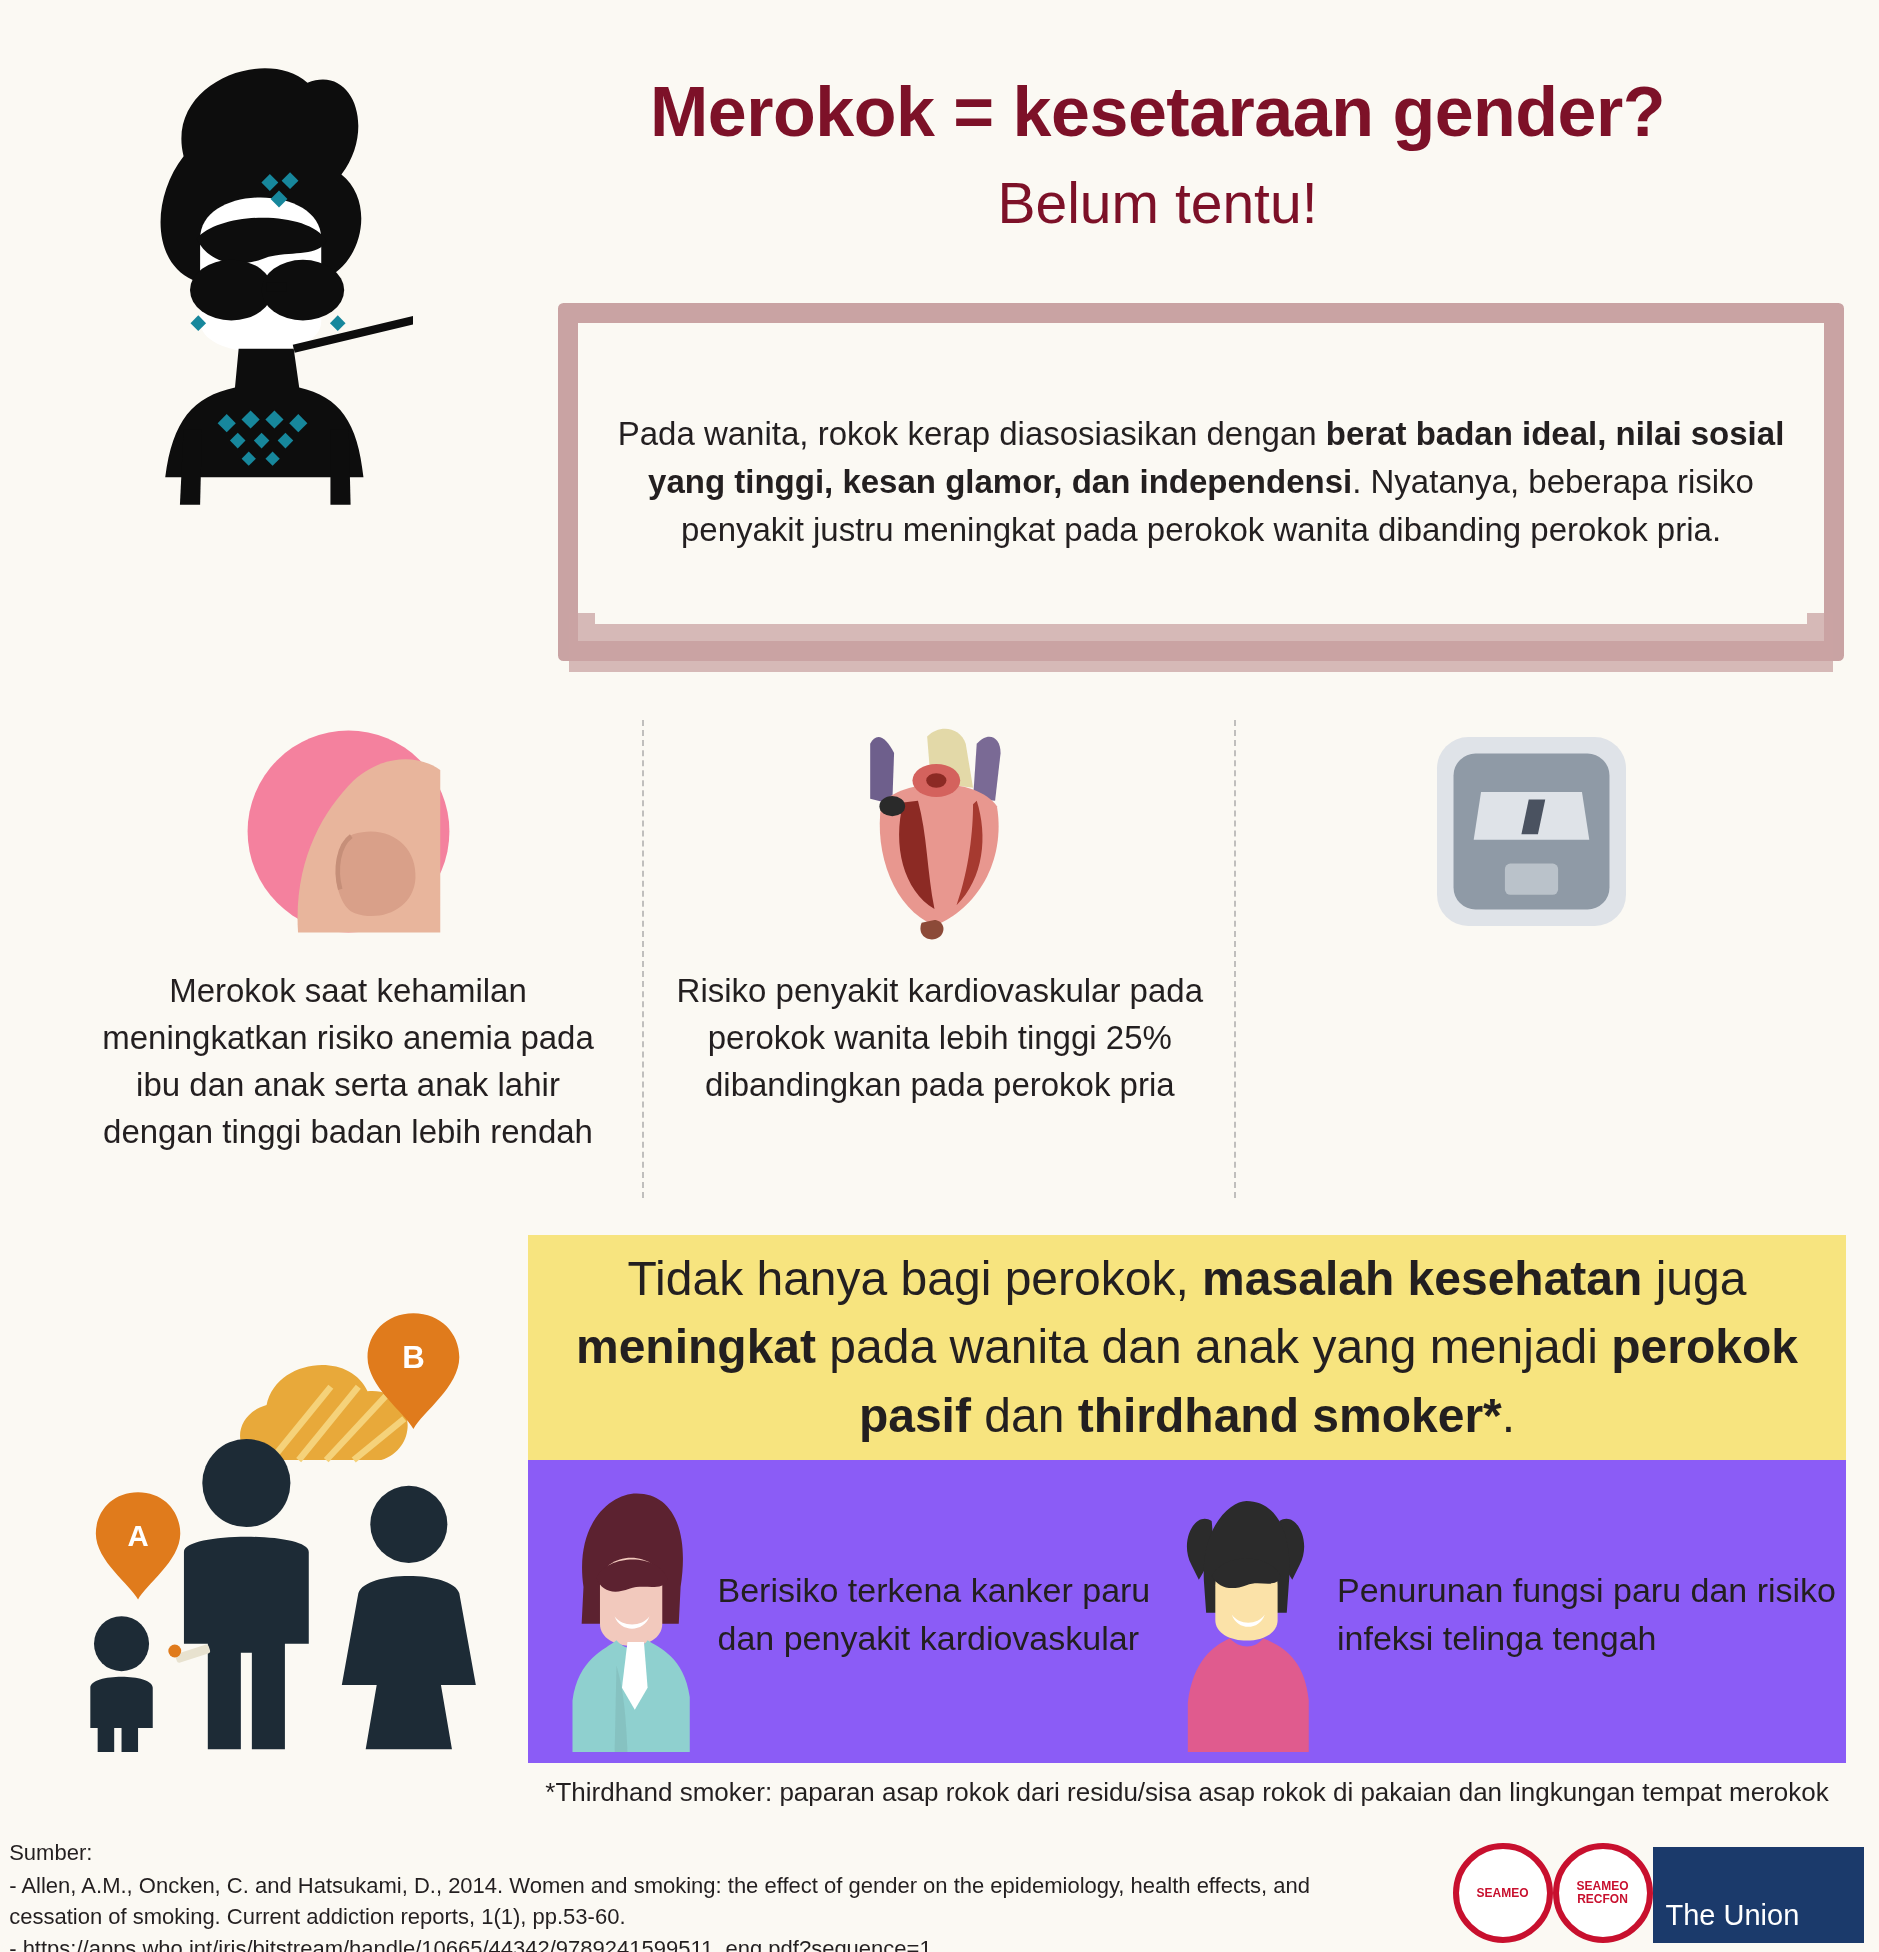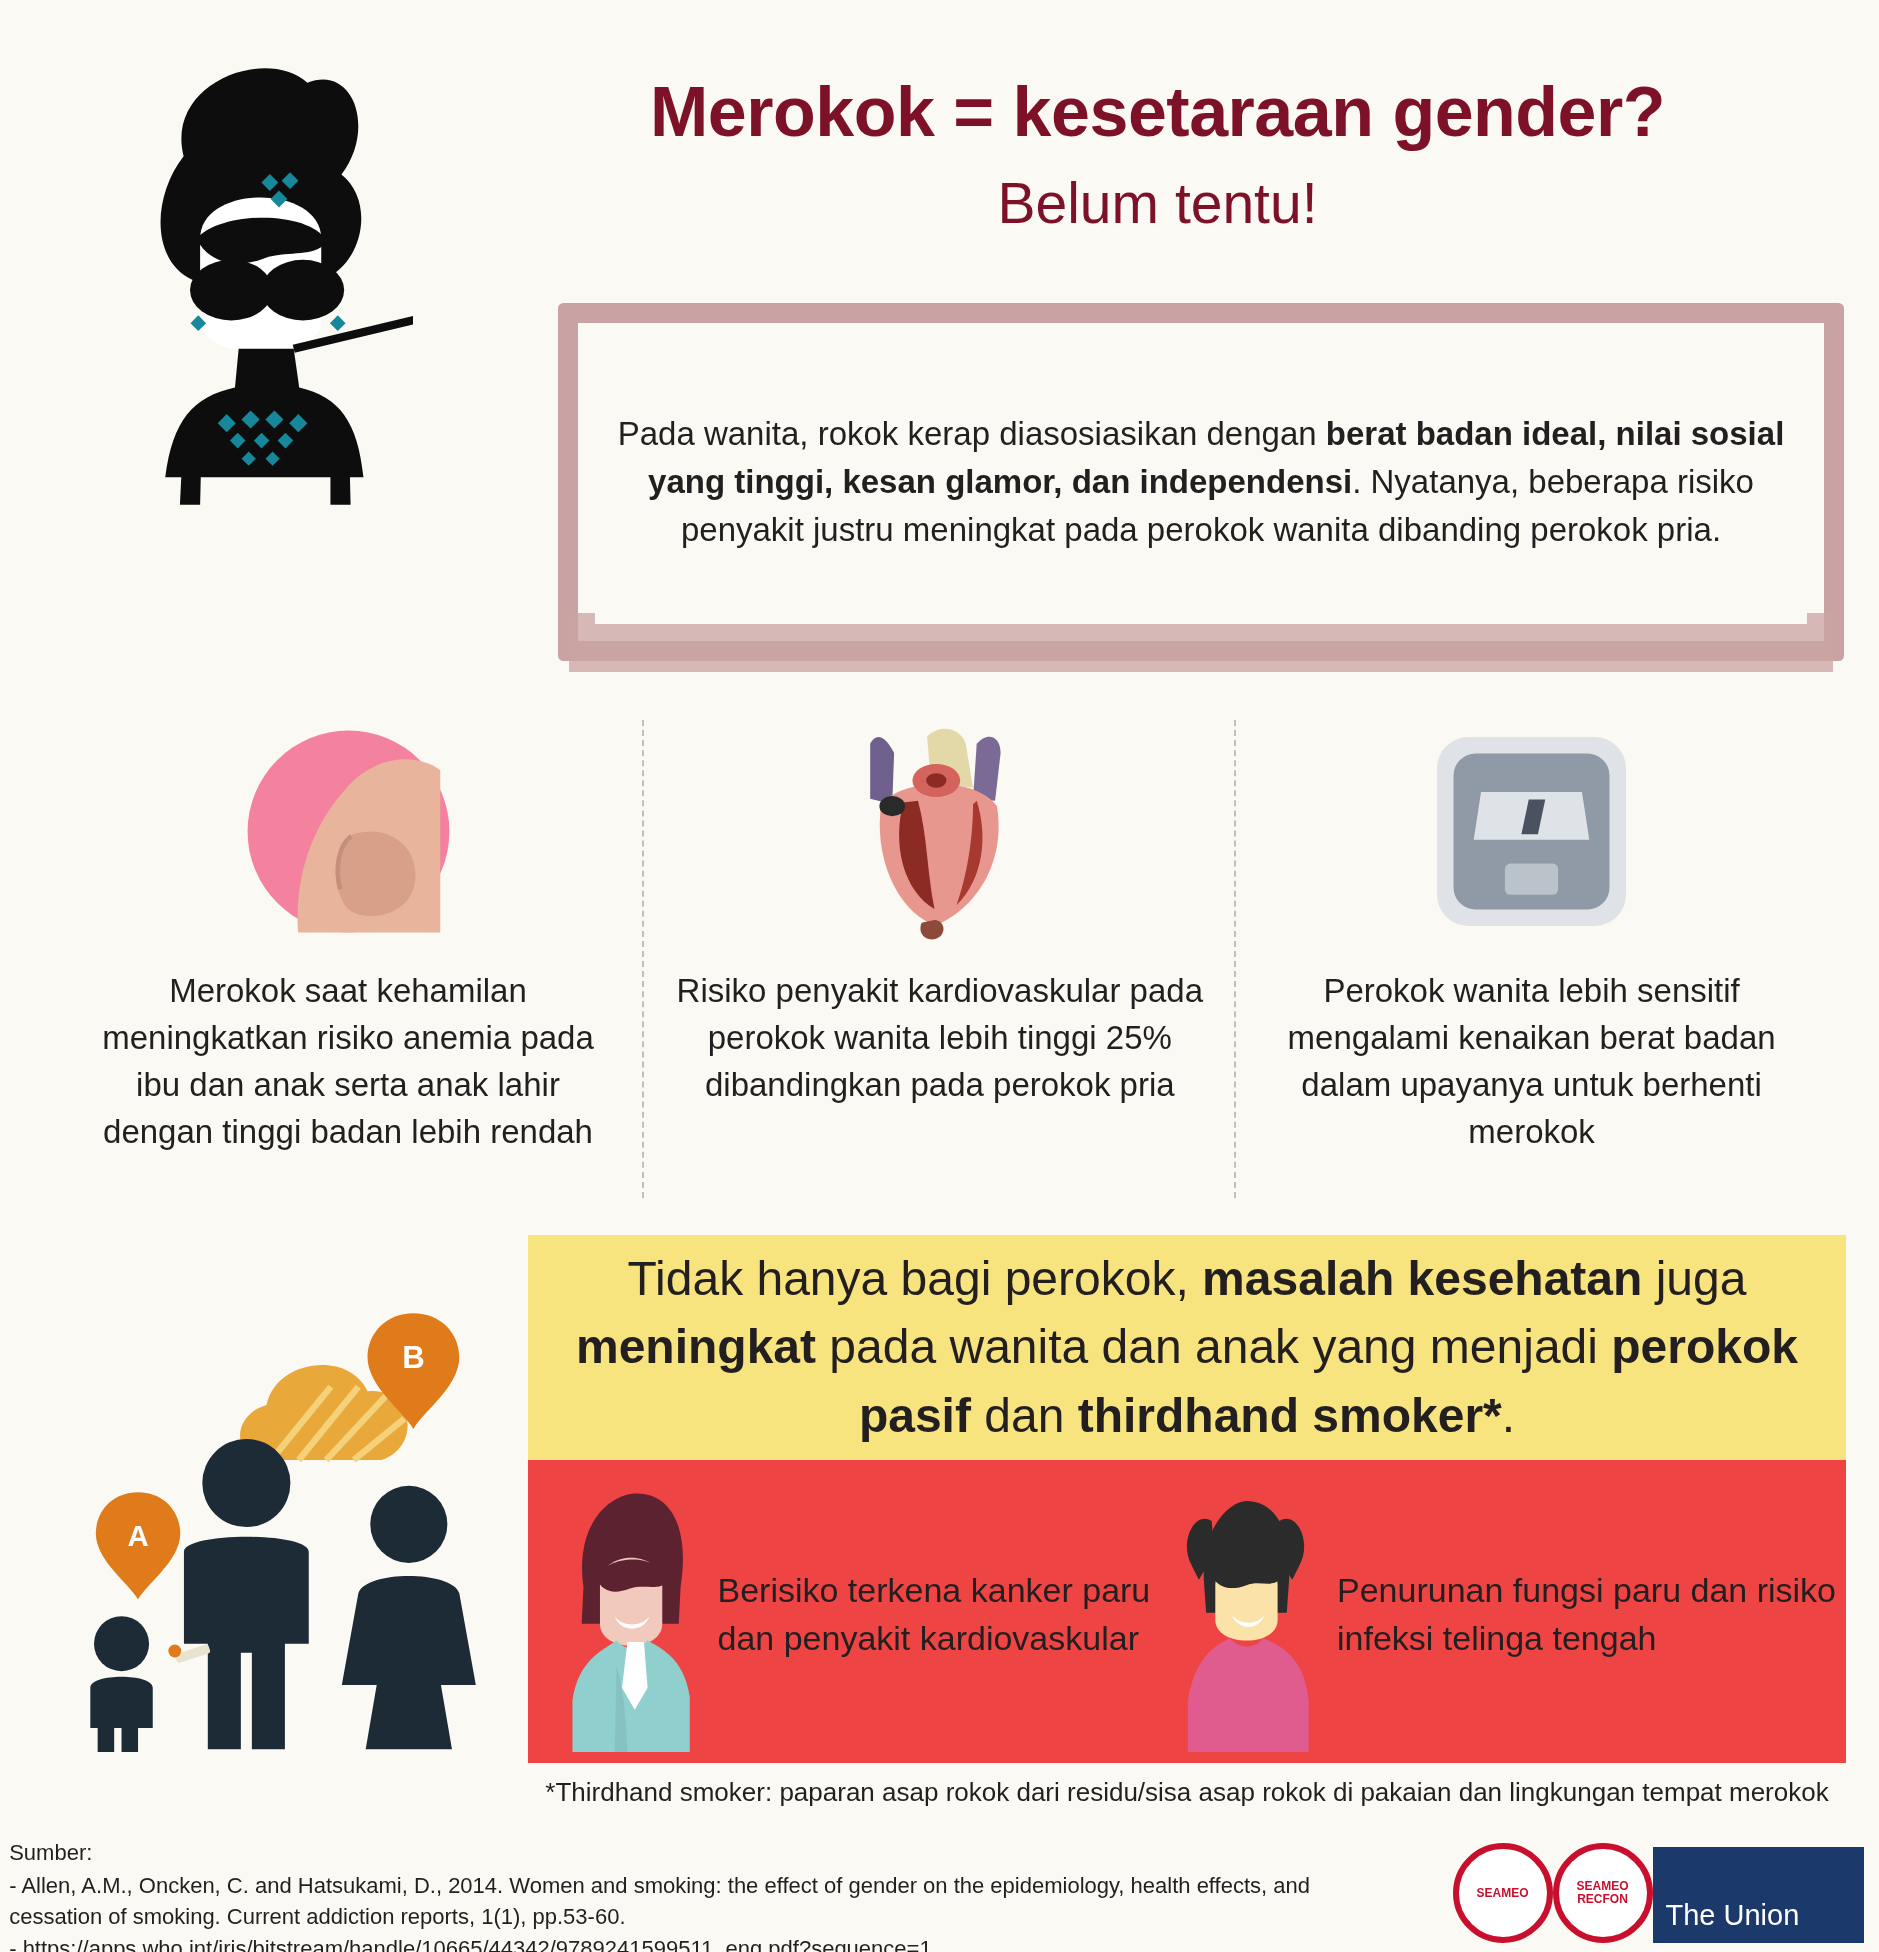--- a/index.html
+++ b/index.html
@@ -76,21 +76,21 @@
     background:#f7e47f;
     display:flex;align-items:center;justify-content:center;
   }
   .yellow p{
     margin:0;font-size:48px;line-height:1.42;text-align:center;color:#231f20;
   }
   .yellow b{font-weight:bold;}
   
   .paleyellow{
     position:absolute;left:528px;top:1460px;width:1318px;height:303px;
-    background:#ef4444;
+    background:#8b5cf6;
   }
   .mini{
     position:absolute;top:16.5px;display:flex;align-items:center;
   }
   .mini.left{left:27.5px;width:624px;}
   .mini.right{left:647px;width:661px;}
   .mini .face{width:142px;height:275px;flex:0 0 142px;}
   .mini p{
     margin:0 0 0 20px;font-size:34px;line-height:1.42;color:#231f20;
   }
@@ -219,21 +219,20 @@
   <div class="col">
     <div class="art">
       <svg width="211" height="211" viewBox="0 0 230 230" xmlns="http://www.w3.org/2000/svg">
         <rect x="12" y="12" width="206" height="206" rx="34" fill="#dfe3e8"></rect>
         <rect x="30" y="30" width="170" height="170" rx="24" fill="#8f9aa6"></rect>
         <path d="M60 72 L170 72 L178 124 L52 124Z" fill="#dfe3e8"></path>
         <path d="M112 80 L130 80 L122 118 L104 118Z" fill="#4a5260"></path>
         <rect x="86" y="150" width="58" height="34" rx="6" fill="#dfe3e8" opacity=".55"></rect>
       </svg>
     </div>
-    <p>Perokok wanita lebih sensitif mengalami kenaikan berat badan dalam upayanya untuk berhenti merokok</p>
   </div>
 </div>
 
 <div class="family">
   <svg width="487" height="514" viewBox="0 0 530 560" xmlns="http://www.w3.org/2000/svg">
 
     <path d="M240 170 C250 120 330 110 350 155 C400 150 410 215 365 230 L235 230 C200 222 205 180 240 170Z" fill="#e8a93a"></path>
     <g stroke="#f5d27a" stroke-width="7">
       <line x1="245" y1="230" x2="310" y2="150"></line>
       <line x1="275" y1="230" x2="340" y2="150"></line>

